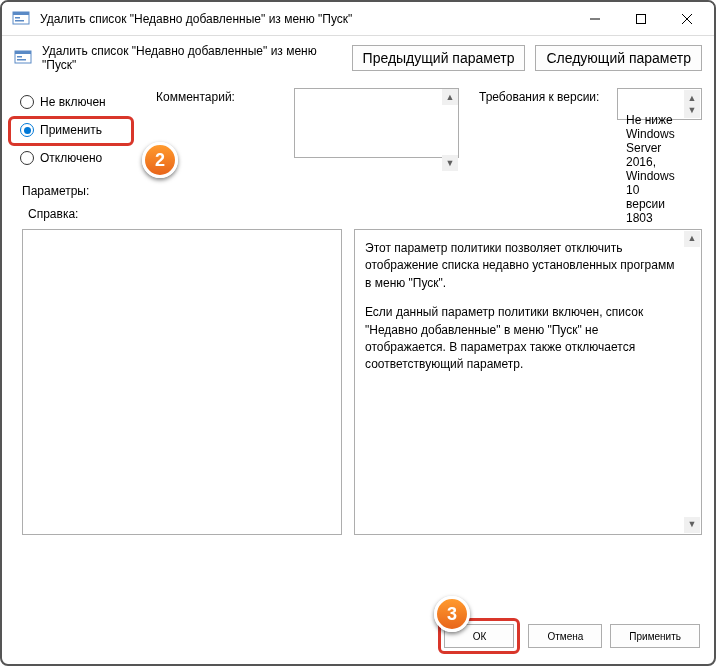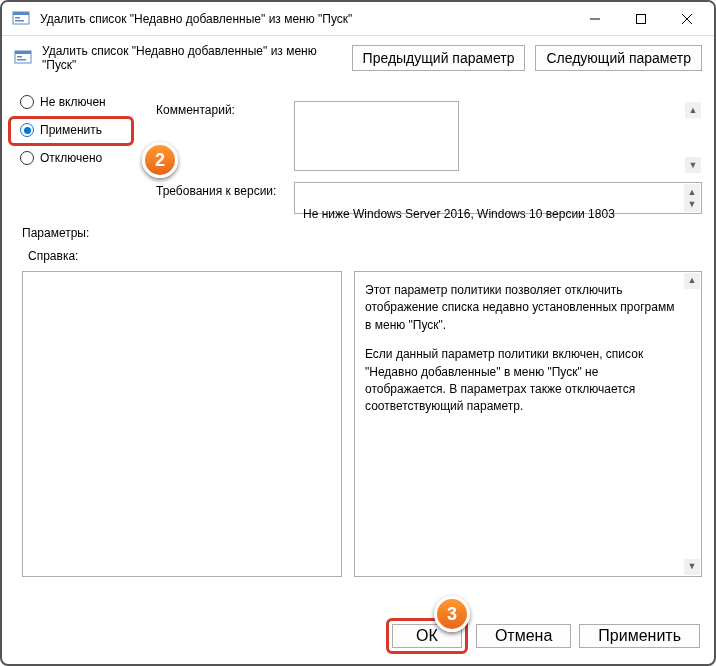--- a/index.html
+++ b/index.html
@@ -17,40 +17,40 @@
 .nav-btn { height: 26px; padding: 0 10px; background: #fdfdfd; border: 1px solid #adadad; font-size: 14px; cursor: pointer; }
 
 .upper { display: flex; padding: 8px 12px; gap: 12px; }
 .radio-col { width: 130px; position: relative; }
 .radio-item { display: flex; align-items: center; height: 28px; gap: 6px; padding: 0 6px; cursor: pointer; }
 .radio-circle { width: 14px; height: 14px; border: 1px solid #333; border-radius: 50%; display: flex; align-items: center; justify-content: center; }
 .radio-item.selected .radio-circle { border-color: #0078d7; }
 .radio-item.selected .radio-dot { width: 7px; height: 7px; background: #0078d7; border-radius: 50%; }
 .radio-highlight { position: absolute; top: 28px; left: -6px; width: 126px; height: 30px; border: 3px solid #d9362a; border-radius: 6px; pointer-events: none; }
 
-.fields-col { flex: 1; display: flex; flex-direction: column; gap: 8px; margin-top: 13px; }
+.fields-col { flex: 1; display: flex; flex-direction: row; gap: 20px; }
 .field-row { display: flex; gap: 8px; }
 .field-label { width: 130px; padding-top: 2px; color: #000; }
 .textarea-box { flex: 1; height: 70px; border: 1px solid #adadad; background: #fff; position: relative; padding: 4px; resize: none; font-family: inherit; font-size: 12px; }
 .version-box { flex: 1; height: 32px; border: 1px solid #adadad; background: #fff; padding: 24px 20px 6px 8px; position: relative; font-size: 12px; }
 .scroll-arrow { position: absolute; right: 1px; width: 16px; height: 16px; background: #f0f0f0; display: flex; align-items: center; justify-content: center; font-size: 9px; color: #606060; cursor: pointer; }
 .scroll-arrow.up { top: 1px; }
 .scroll-arrow.down { bottom: 1px; }
 
 .mid-labels { display: flex; padding: 4px 12px 4px 20px; gap: 9px; flex-direction: column; }
 .mid-labels .options-lbl { width: 320px; }
 .mid-labels .help-lbl { flex: 1; padding-left: 6px; }
 
 .main-area { display: flex; padding: 4px 12px 8px 20px; gap: 12px; height: 318px; }
 .options-panel { width: 320px; border: 1px solid #adadad; background: #fff; }
 .help-panel { flex: 1; border: 1px solid #adadad; background: #fff; padding: 10px 22px 10px 10px; position: relative; line-height: 1.45; }
 .help-panel p { margin-bottom: 12px; }
 
 .footer { position: absolute; bottom: 10px; right: 14px; display: flex; gap: 8px; align-items: center; }
-.btn { height: 24px; padding: 0 18px; min-width: 70px; background: #fdfdfd; border: 1px solid #adadad; font-size: 16px; cursor: pointer; }
+.btn { height: 24px; padding: 0 18px; min-width: 70px; background: #fdfdfd; border: 1px solid #adadad; font-size: 10px; cursor: pointer; }
 .ok-highlight { border: 3px solid #d9362a; border-radius: 6px; padding: 3px; }
 
 .step-badge { width: 36px; height: 36px; border-radius: 50%; background: linear-gradient(#ff9a2e,#e8651a); border: 3px solid #fff; box-shadow: 0 2px 4px rgba(0,0,0,0.5); color: #fff; font-weight: bold; font-size: 18px; display: flex; align-items: center; justify-content: center; position: absolute; z-index: 10; }
 .badge2 { top: 140px; left: 140px; }
 .badge3 { bottom: 32px; left: 432px; }
 
 .policy-icon svg { width: 18px; height: 18px; }
 </style>
 </head>
 <body>

